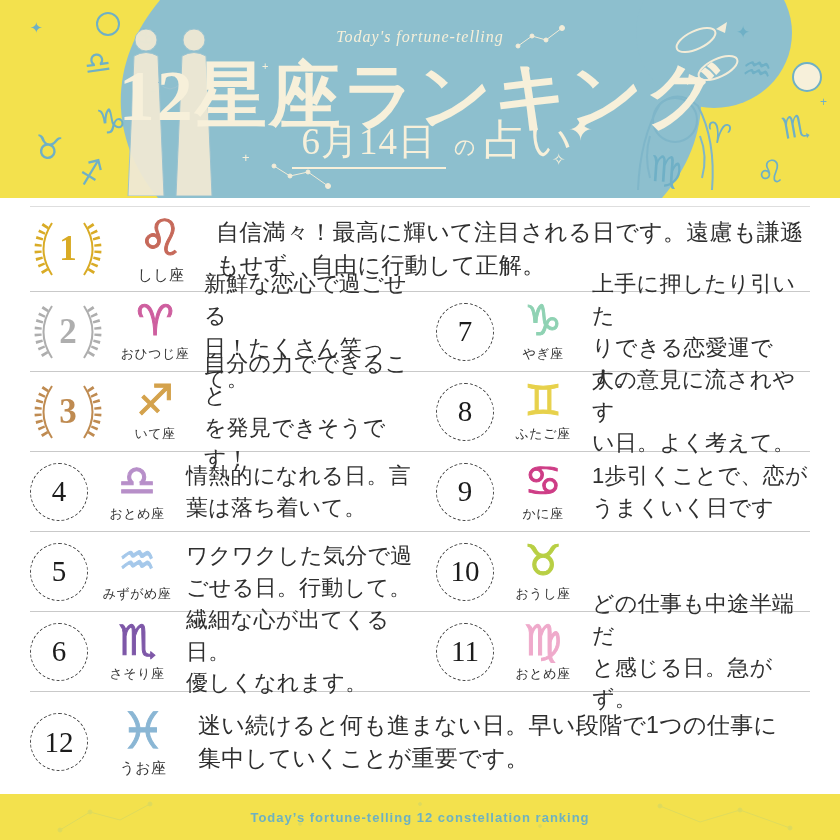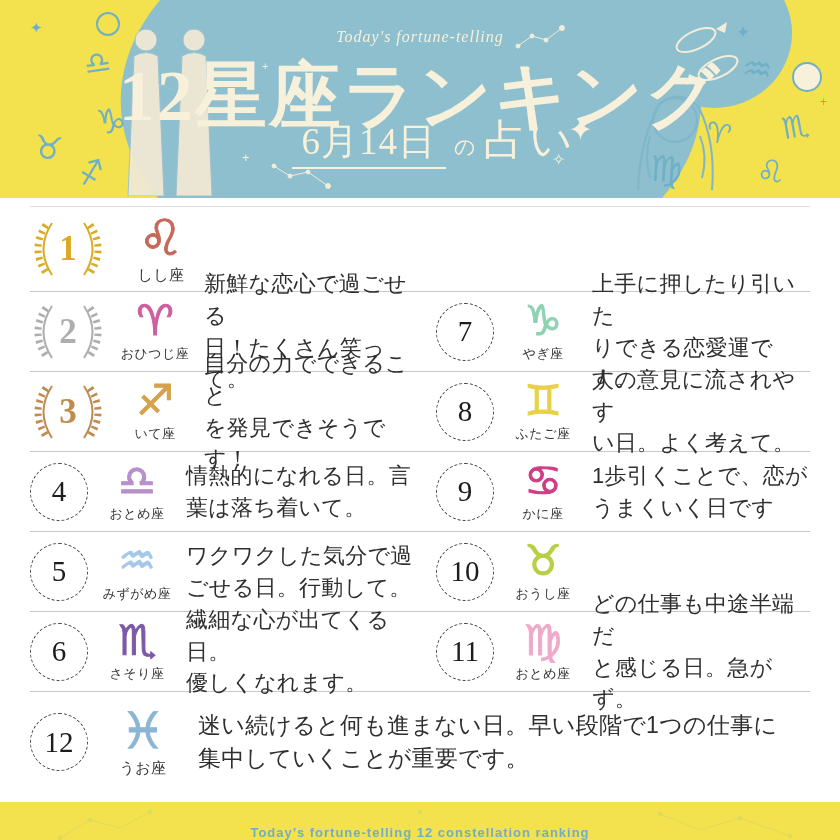--- a/index.html
+++ b/index.html
@@ -77,22 +77,22 @@
   .sign{flex:0 0 auto;width:80px;text-align:center;}
   .entry.big .sign{width:92px;}
   .symbol{font-size:42px;line-height:1;font-weight:bold;-webkit-text-stroke:1px currentColor;}
   .entry.big .symbol{font-size:50px;}
   .sign-name{font-size:13px;color:#333;margin-top:3px;letter-spacing:0.5px;text-align:center;}
   .entry.big .sign-name{font-size:15px;}
   .entry-text{font-size:22px;line-height:1.45;letter-spacing:0.3px;white-space:pre-line;color:var(--text);}
   .entry.big .entry-text{font-size:23px;max-width:590px;}
 
   
-  footer{position:absolute;left:0;bottom:0;width:840px;height:38px;background:var(--yellow);
-    display:flex;align-items:flex-end;justify-content:center;}
+  footer{position:absolute;left:0;bottom:0;width:840px;height:46px;background:var(--yellow);
+    display:flex;align-items:center;justify-content:center;}
   footer .ftext{font-size:13px;color:var(--footer-text);letter-spacing:1px;font-weight:bold;z-index:2;}
   footer svg{position:absolute;left:0;top:0;opacity:.35;}
 </style>
 </head>
 <body>
 
 <div class="page">
 
   <header class="hero">
 
@@ -192,20 +192,22 @@
               <path d="M16,9 Q0,33 16,57" fill="none" stroke="#d9ab25" stroke-width="7" stroke-dasharray="2.6 4.2"></path>
               <path d="M54,7 Q71,33 54,59" fill="none" stroke="#d9ab25" stroke-width="2"></path>
               <path d="M60,9 Q76,33 60,57" fill="none" stroke="#d9ab25" stroke-width="7" stroke-dasharray="2.6 4.2"></path>
             </svg>
             <span class="rank-num" style="color: rgb(217, 171, 37);">1</span>
           </div>
           <div class="sign">
             <div class="symbol" style="color: rgb(198, 105, 90);">♌</div>
             <div class="sign-name">しし座</div>
           </div>
+          <p class="entry-text">自信満々！最高に輝いて注目される日です。遠慮も謙遜
+もせず、自由に行動して正解。</p>
         </div>
       </section>
     <div id="grid">
         <div class="band">
           <div class="cell cell-left">
             <div class="entry small">
               <div class="badge laurel">
                 <svg width="76" height="66" viewBox="0 0 76 66">
                   <path d="M22,7 Q5,33 22,59" fill="none" stroke="#aeaeae" stroke-width="2"></path>
                   <path d="M16,9 Q0,33 16,57" fill="none" stroke="#aeaeae" stroke-width="7" stroke-dasharray="2.6 4.2"></path>

